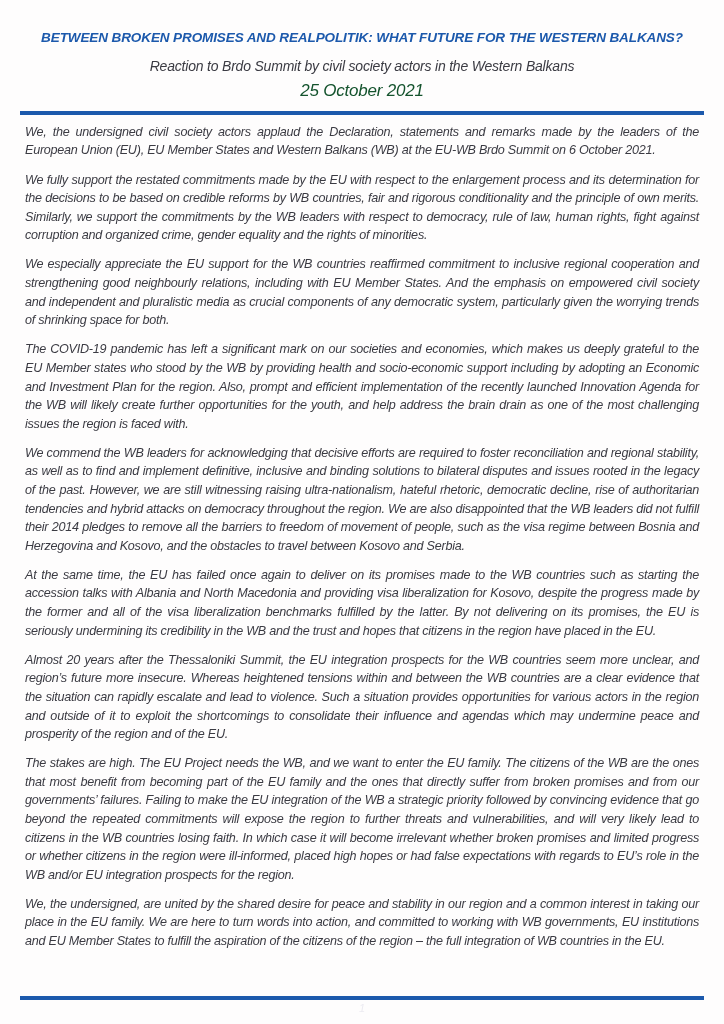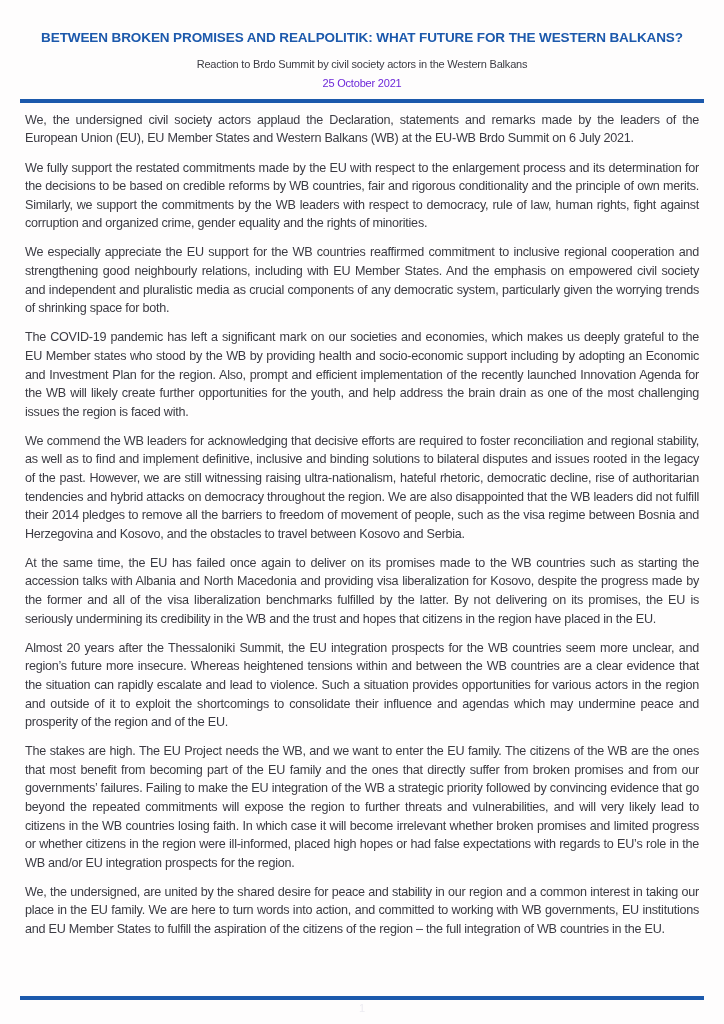--- a/index.html
+++ b/index.html
@@ -9,44 +9,45 @@
   }
   .page {
     position: relative;
     width: 724px;
     height: 1024px;
     background: #fefdfd;
     overflow: hidden;
     font-family: "Liberation Sans", "DejaVu Sans", sans-serif;
     color: #3b3b43;
     box-sizing: border-box;
+    font-style: italic;
   }
   .doc-header {
     padding-top: 30px;
     text-align: center;
   }
   .doc-title {
     margin: 0 25px;
     font-size: 13.5px;
     font-weight: bold;
     letter-spacing: -0.1px;
     color: #1c59ac;
     line-height: 1.25;
   }
   .doc-subtitle {
     margin: 11px 25px 0;
-    font-size: 11px;
+    font-size: 14px;
     letter-spacing: -0.2px;
     color: #3b3b43;
   }
   .doc-date {
     margin: 7px 25px 0;
-    font-size: 11px;
+    font-size: 17px;
     letter-spacing: -0.2px;
-    color: #6d28d9;
+    color: #14532d;
   }
   .rule {
     height: 4px;
     background: #1c59ac;
     border: none;
     margin: 0 20px;
   }
   .rule-top {
     margin-top: 10px;
   }
@@ -90,21 +91,21 @@
 
 <div class="page">
   <header class="doc-header">
     <h1 class="doc-title">BETWEEN BROKEN PROMISES AND REALPOLITIK: WHAT FUTURE FOR THE WESTERN BALKANS?</h1>
     <div class="doc-subtitle">Reaction to Brdo Summit by civil society actors in the Western Balkans</div>
     <div class="doc-date">25 October 2021</div>
     <hr class="rule rule-top">
   </header>
 
   <main class="doc-body">
-      <p class="para">We, the undersigned civil society actors applaud the Declaration, statements and remarks made by the leaders of the European Union (EU), EU Member States and Western Balkans (WB) at the EU-WB Brdo Summit on 6 July 2021.</p>
+      <p class="para">We, the undersigned civil society actors applaud the Declaration, statements and remarks made by the leaders of the European Union (EU), EU Member States and Western Balkans (WB) at the EU-WB Brdo Summit on 6 October 2021.</p>
       <p class="para">We fully support the restated commitments made by the EU with respect to the enlargement process and its determination for the decisions to be based on credible reforms by WB countries, fair and rigorous conditionality and the principle of own merits. Similarly, we support the commitments by the WB leaders with respect to democracy, rule of law, human rights, fight against corruption and organized crime, gender equality and the rights of minorities.</p>
       <p class="para">We especially appreciate the EU support for the WB countries reaffirmed commitment to inclusive regional cooperation and strengthening good neighbourly relations, including with EU Member States. And the emphasis on empowered civil society and independent and pluralistic media as crucial components of any democratic system, particularly given the worrying trends of shrinking space for both.</p>
       <p class="para">The COVID-19 pandemic has left a significant mark on our societies and economies, which makes us deeply grateful to the EU Member states who stood by the WB by providing health and socio-economic support including by adopting an Economic and Investment Plan for the region. Also, prompt and efficient implementation of the recently launched Innovation Agenda for the WB will likely create further opportunities for the youth, and help address the brain drain as one of the most challenging issues the region is faced with.</p>
       <p class="para">We commend the WB leaders for acknowledging that decisive efforts are required to foster reconciliation and regional stability, as well as to find and implement definitive, inclusive and binding solutions to bilateral disputes and issues rooted in the legacy of the past. However, we are still witnessing raising ultra-nationalism, hateful rhetoric, democratic decline, rise of authoritarian tendencies and hybrid attacks on democracy throughout the region. We are also disappointed that the WB leaders did not fulfill their 2014 pledges to remove all the barriers to freedom of movement of people, such as the visa regime between Bosnia and Herzegovina and Kosovo, and the obstacles to travel between Kosovo and Serbia.</p>
       <p class="para">At the same time, the EU has failed once again to deliver on its promises made to the WB countries such as starting the accession talks with Albania and North Macedonia and providing visa liberalization for Kosovo, despite the progress made by the former and all of the visa liberalization benchmarks fulfilled by the latter. By not delivering on its promises, the EU is seriously undermining its credibility in the WB and the trust and hopes that citizens in the region have placed in the EU.</p>
       <p class="para">Almost 20 years after the Thessaloniki Summit, the EU integration prospects for the WB countries seem more unclear, and region’s future more insecure. Whereas heightened tensions within and between the WB countries are a clear evidence that the situation can rapidly escalate and lead to violence. Such a situation provides opportunities for various actors in the region and outside of it to exploit the shortcomings to consolidate their influence and agendas which may undermine peace and prosperity of the region and of the EU.</p>
       <p class="para">The stakes are high. The EU Project needs the WB, and we want to enter the EU family. The citizens of the WB are the ones that most benefit from becoming part of the EU family and the ones that directly suffer from broken promises and from our governments’ failures. Failing to make the EU integration of the WB a strategic priority followed by convincing evidence that go beyond the repeated commitments will expose the region to further threats and vulnerabilities, and will very likely lead to citizens in the WB countries losing faith. In which case it will become irrelevant whether broken promises and limited progress or whether citizens in the region were ill-informed, placed high hopes or had false expectations with regards to EU’s role in the WB and/or EU integration prospects for the region.</p>
       <p class="para">We, the undersigned, are united by the shared desire for peace and stability in our region and a common interest in taking our place in the EU family. We are here to turn words into action, and committed to working with WB governments, EU institutions and EU Member States to fulfill the aspiration of the citizens of the region – the full integration of WB countries in the EU.</p>
     </main>
 

